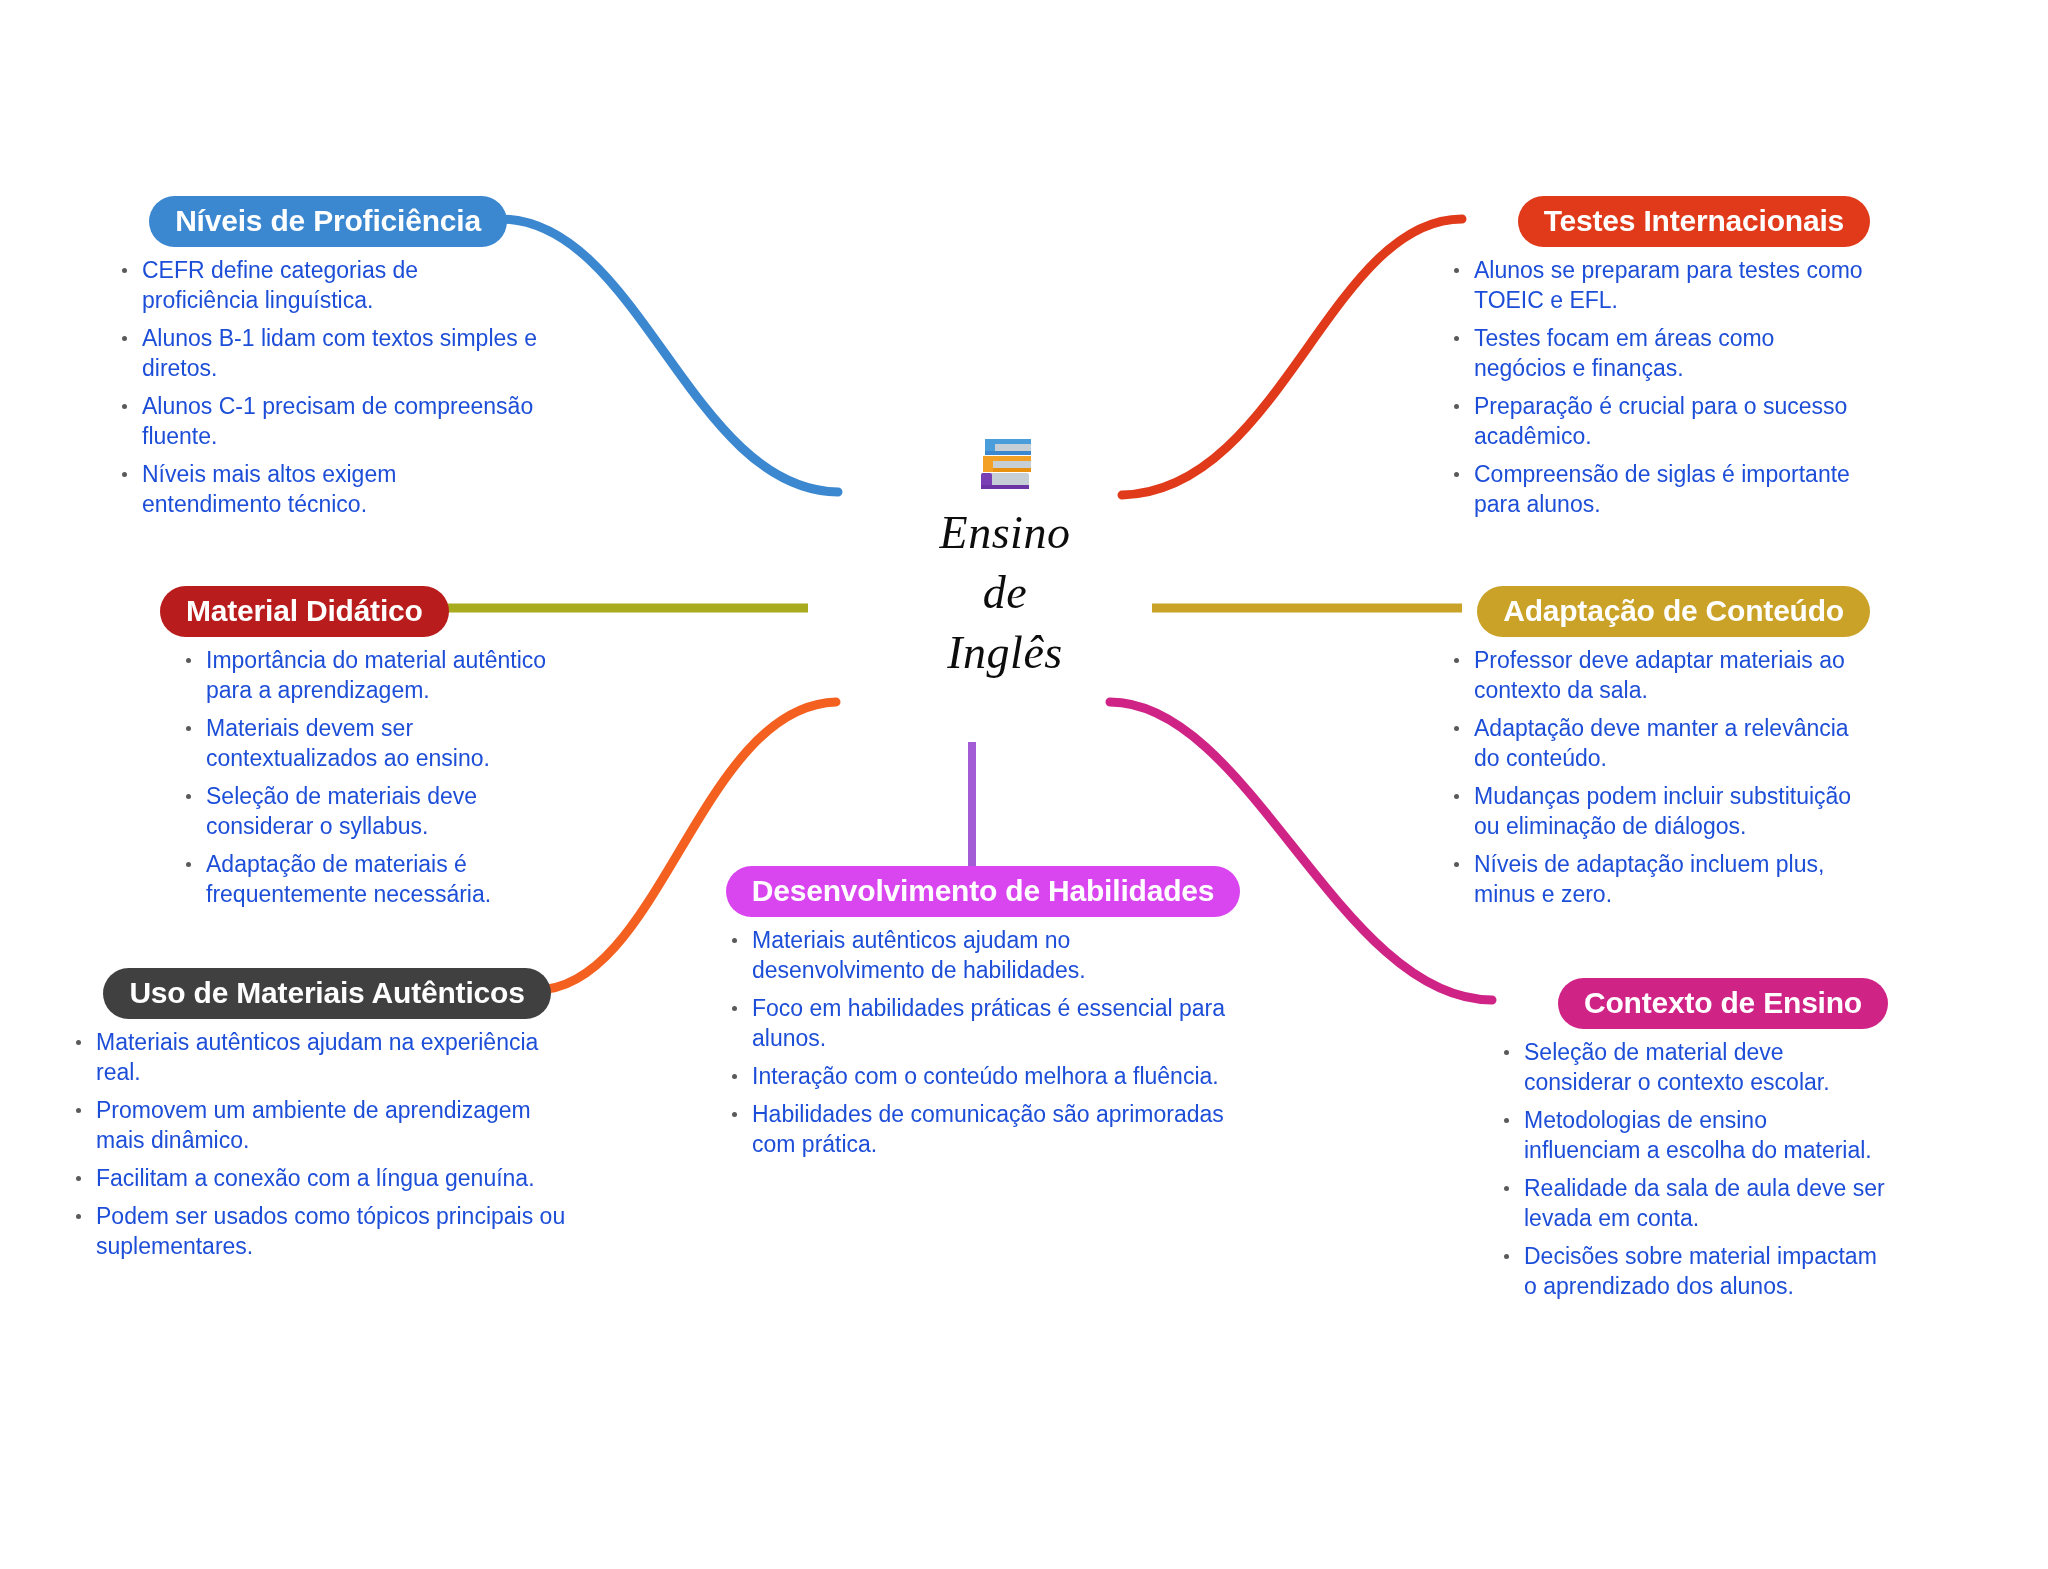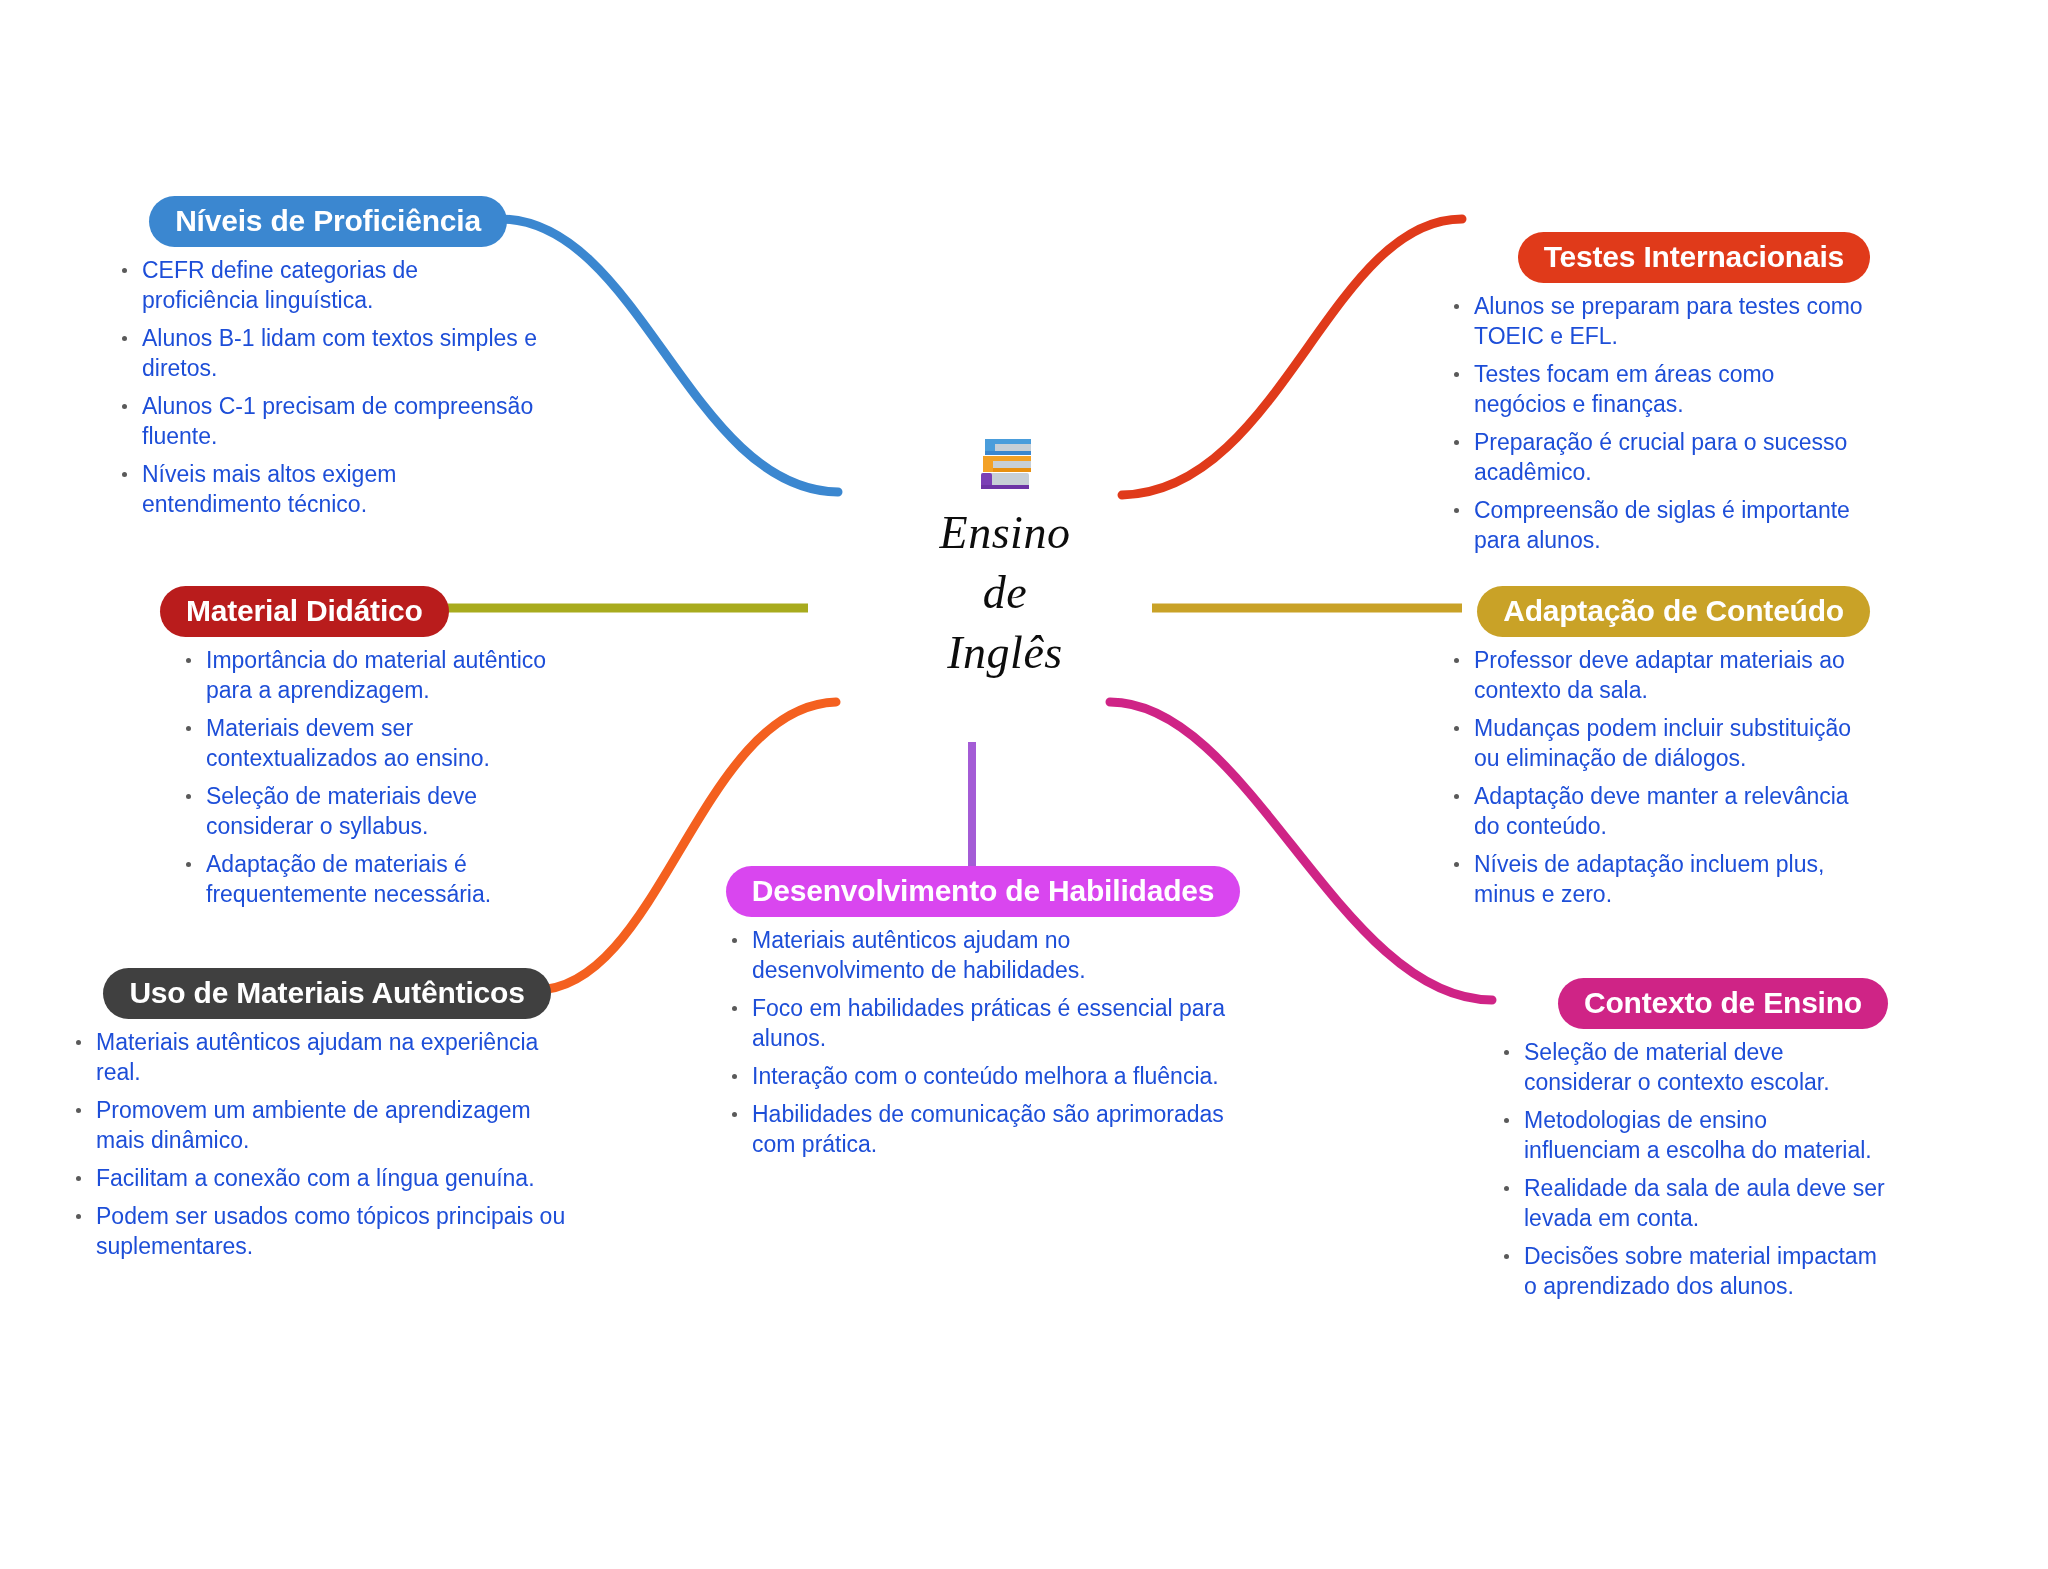--- a/index.html
+++ b/index.html
@@ -169,21 +169,21 @@
     <ul class="points">
       <li><span class="dot"></span><span>CEFR define categorias de proficiência linguística.</span></li>
       <li><span class="dot"></span><span>Alunos B-1 lidam com textos simples e diretos.</span></li>
       <li><span class="dot"></span><span>Alunos C-1 precisam de compreensão fluente.</span></li>
       <li><span class="dot"></span><span>Níveis mais altos exigem entendimento técnico.</span></li>
     </ul>
   </div>
 
   <div class="branch" id="b-testes">
     <div class="pill-row right">
-      <div class="pill" style="background: rgb(224, 58, 26); margin-top: 36px;">Testes Internacionais</div>
+      <div class="pill" style="background: rgb(224, 58, 26);">Testes Internacionais</div>
     </div>
     <ul class="points">
       <li><span class="dot"></span><span>Alunos se preparam para testes como TOEIC e EFL.</span></li>
       <li><span class="dot"></span><span>Testes focam em áreas como negócios e finanças.</span></li>
       <li><span class="dot"></span><span>Preparação é crucial para o sucesso acadêmico.</span></li>
       <li><span class="dot"></span><span>Compreensão de siglas é importante para alunos.</span></li>
     </ul>
   </div>
 
   <div class="branch" id="b-material">
@@ -197,22 +197,22 @@
       <li><span class="dot"></span><span>Adaptação de materiais é frequentemente necessária.</span></li>
     </ul>
   </div>
 
   <div class="branch" id="b-adaptacao">
     <div class="pill-row right">
       <div class="pill" style="background: rgb(201, 162, 39);">Adaptação de Conteúdo</div>
     </div>
     <ul class="points">
       <li><span class="dot"></span><span>Professor deve adaptar materiais ao contexto da sala.</span></li>
+      <li><span class="dot"></span><span>Adaptação deve manter a relevância do conteúdo.</span></li>
       <li><span class="dot"></span><span>Mudanças podem incluir substituição ou eliminação de diálogos.</span></li>
-      <li><span class="dot"></span><span>Adaptação deve manter a relevância do conteúdo.</span></li>
       <li><span class="dot"></span><span>Níveis de adaptação incluem plus, minus e zero.</span></li>
     </ul>
   </div>
 
   <div class="branch" id="b-autenticos">
     <div class="pill-row center">
       <div class="pill" style="background: #404040;">Uso de Materiais Autênticos</div>
     </div>
     <ul class="points">
       <li><span class="dot"></span><span>Materiais autênticos ajudam na experiência real.</span></li>

